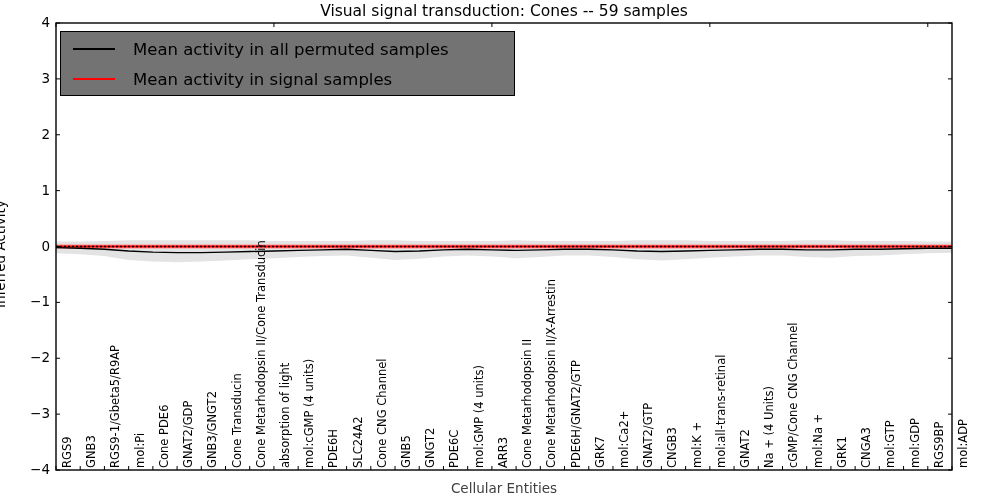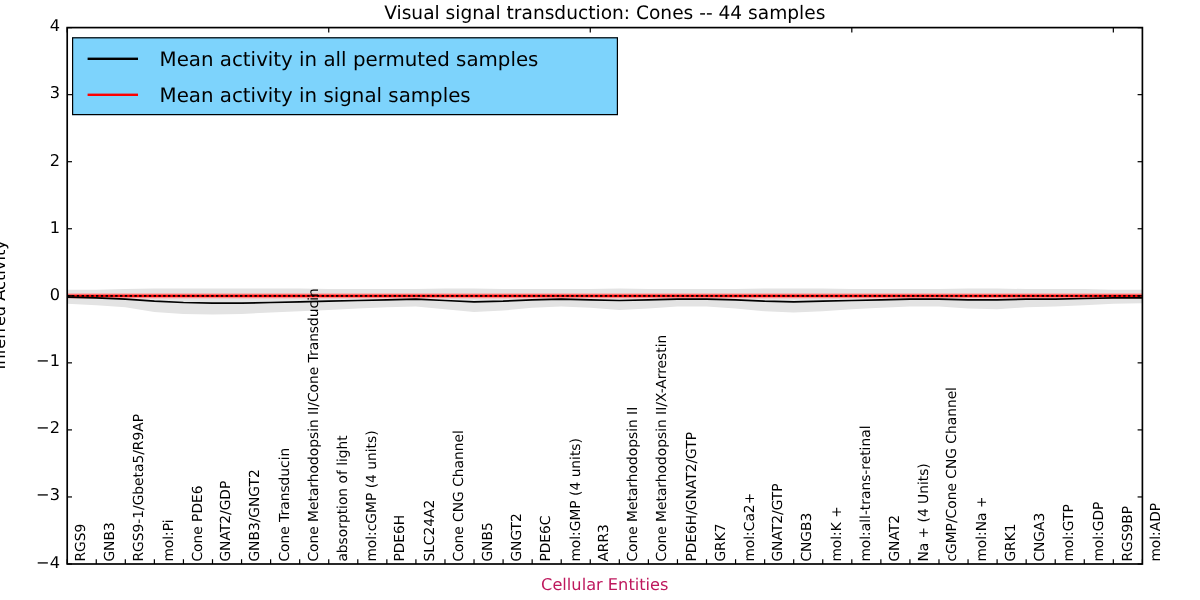--- a/index.html
+++ b/index.html
@@ -43,21 +43,21 @@
     color: #000;
     white-space: nowrap;
   }
   .xlabel {
     position: absolute;
     left: 56px;
     top: 480px;
     width: 896px;
     text-align: center;
     font-size: 13.5px;
-    color: #be185d;
+    color: #404040;
     white-space: nowrap;
   }
   .ytick-label {
     position: absolute;
     right: 1002px;
     width: 40px;
     text-align: right;
     font-size: 13.5px;
     color: #000;
     transform: translateY(-9px);
@@ -70,21 +70,21 @@
     transform-origin: 0 0;
     transform: rotate(-90deg);
   }
   .legend-box {
     position: absolute;
     left: 60px;
     top: 31px;
     width: 455px;
     height: 65px;
     border: 1.3px solid #000;
-    background: #7dd3fc;
+    background: #737373;
     box-sizing: border-box;
   }
   .legend-row {
     position: absolute;
     left: 0;
     height: 30px;
     display: flex;
     align-items: center;
   }
   .legend-row.r0 { top: 2px; }
@@ -99,21 +99,21 @@
     font-size: 16.5px;
     color: #000;
     white-space: nowrap;
   }
 </style>
 </head>
 <body>
 
 <div id="figure">
 
-  <div class="chart-title">Visual signal transduction: Cones -- 44 samples</div>
+  <div class="chart-title">Visual signal transduction: Cones -- 59 samples</div>
 
   <div class="ylabel">Inferred Activity</div>
 
   <div class="xlabel">Cellular Entities</div>
 
   <svg id="plot-svg" width="1000" height="500" style="position:absolute;left:0;top:0;">
       <rect x="56" y="23" width="896" height="447" fill="#ffffff"></rect>
       <polygon points="56,241.47125 80.21621621621622,241.47125 104.43243243243244,240.9125 128.64864864864865,240.35375000000002 152.86486486486487,240.35375000000002 177.0810810810811,240.35375000000002 201.2972972972973,240.35375000000002 225.51351351351352,240.35375000000002 249.72972972972974,240.35375000000002 273.94594594594594,240.9125 298.1621621621622,240.9125 322.3783783783784,240.9125 346.5945945945946,240.9125 370.81081081081084,240.35375000000002 395.02702702702703,240.35375000000002 419.2432432432432,240.9125 443.4594594594595,240.9125 467.6756756756757,240.9125 491.8918918918919,240.9125 516.1081081081081,240.35375000000002 540.3243243243244,240.9125 564.5405405405405,240.9125 588.7567567567568,240.9125 612.972972972973,240.9125 637.1891891891892,240.35375000000002 661.4054054054054,240.35375000000002 685.6216216216217,240.35375000000002 709.8378378378378,240.9125 734.0540540540541,240.9125 758.2702702702703,240.9125 782.4864864864865,240.9125 806.7027027027027,240.35375000000002 830.918918918919,240.35375000000002 855.1351351351351,240.9125 879.3513513513514,240.9125 903.5675675675676,240.9125 927.7837837837837,241.47125 952,241.47125 952,252.64625 927.7837837837837,253.205 903.5675675675676,254.3225 879.3513513513514,255.44 855.1351351351351,255.99875 830.918918918919,257.675 806.7027027027027,257.11625000000004 782.4864864864865,255.44 758.2702702702703,255.44 734.0540540540541,256.5575 709.8378378378378,257.675 685.6216216216217,259.35125000000005 661.4054054054054,260.46875 637.1891891891892,259.35125000000005 612.972972972973,257.11625000000004 588.7567567567568,255.44 564.5405405405405,255.44 540.3243243243244,257.11625000000004 516.1081081081081,258.23375 491.8918918918919,256.5575 467.6756756756757,255.44 443.4594594594595,256.5575 419.2432432432432,258.7925 395.02702702702703,259.91 370.81081081081084,257.675 346.5945945945946,255.44 322.3783783783784,255.99875 298.1621621621622,257.11625000000004 273.94594594594594,258.23375 249.72972972972974,259.35125000000005 225.51351351351352,260.46875 201.2972972972973,261.58624999999995 177.0810810810811,262.145 152.86486486486487,261.58624999999995 128.64864864864865,259.91 104.43243243243244,255.99875 80.21621621621622,254.3225 56,253.205" fill="#e3e3e3" stroke="none"></polygon>
       <polygon points="56,244.544375 80.21621621621622,244.544375 104.43243243243244,244.544375 128.64864864864865,244.544375 152.86486486486487,244.544375 177.0810810810811,244.544375 201.2972972972973,244.544375 225.51351351351352,244.544375 249.72972972972974,244.544375 273.94594594594594,244.544375 298.1621621621622,244.544375 322.3783783783784,244.544375 346.5945945945946,244.544375 370.81081081081084,244.544375 395.02702702702703,244.544375 419.2432432432432,244.544375 443.4594594594595,244.544375 467.6756756756757,244.544375 491.8918918918919,244.544375 516.1081081081081,244.544375 540.3243243243244,244.544375 564.5405405405405,244.544375 588.7567567567568,244.544375 612.972972972973,244.544375 637.1891891891892,244.544375 661.4054054054054,244.544375 685.6216216216217,244.544375 709.8378378378378,244.544375 734.0540540540541,244.544375 758.2702702702703,244.544375 782.4864864864865,244.544375 806.7027027027027,244.544375 830.918918918919,244.544375 855.1351351351351,244.544375 879.3513513513514,244.544375 903.5675675675676,244.544375 927.7837837837837,244.544375 952,244.544375 952,248.455625 927.7837837837837,248.455625 903.5675675675676,248.455625 879.3513513513514,248.455625 855.1351351351351,248.455625 830.918918918919,248.455625 806.7027027027027,248.455625 782.4864864864865,248.455625 758.2702702702703,248.455625 734.0540540540541,248.455625 709.8378378378378,248.455625 685.6216216216217,248.455625 661.4054054054054,248.455625 637.1891891891892,248.455625 612.972972972973,248.455625 588.7567567567568,248.455625 564.5405405405405,248.455625 540.3243243243244,248.455625 516.1081081081081,248.455625 491.8918918918919,248.455625 467.6756756756757,248.455625 443.4594594594595,248.455625 419.2432432432432,248.455625 395.02702702702703,248.455625 370.81081081081084,248.455625 346.5945945945946,248.455625 322.3783783783784,248.455625 298.1621621621622,248.455625 273.94594594594594,248.455625 249.72972972972974,248.455625 225.51351351351352,248.455625 201.2972972972973,248.455625 177.0810810810811,248.455625 152.86486486486487,248.455625 128.64864864864865,248.455625 104.43243243243244,248.455625 80.21621621621622,248.455625 56,248.455625" fill="#ff8c8c" stroke="none"></polygon>
       <path d="M56 246.5L80.21621621621622 246.5L104.43243243243244 246.5L128.64864864864865 246.5L152.86486486486487 246.5L177.0810810810811 246.5L201.2972972972973 246.5L225.51351351351352 246.5L249.72972972972974 246.5L273.94594594594594 246.5L298.1621621621622 246.5L322.3783783783784 246.5L346.5945945945946 246.5L370.81081081081084 246.5L395.02702702702703 246.5L419.2432432432432 246.5L443.4594594594595 246.5L467.6756756756757 246.5L491.8918918918919 246.5L516.1081081081081 246.5L540.3243243243244 246.5L564.5405405405405 246.5L588.7567567567568 246.5L612.972972972973 246.5L637.1891891891892 246.5L661.4054054054054 246.5L685.6216216216217 246.5L709.8378378378378 246.5L734.0540540540541 246.5L758.2702702702703 246.5L782.4864864864865 246.5L806.7027027027027 246.5L830.918918918919 246.5L855.1351351351351 246.5L879.3513513513514 246.5L903.5675675675676 246.5L927.7837837837837 246.5L952 246.5" fill="none" stroke="#ff0000" stroke-width="1.8"></path>

